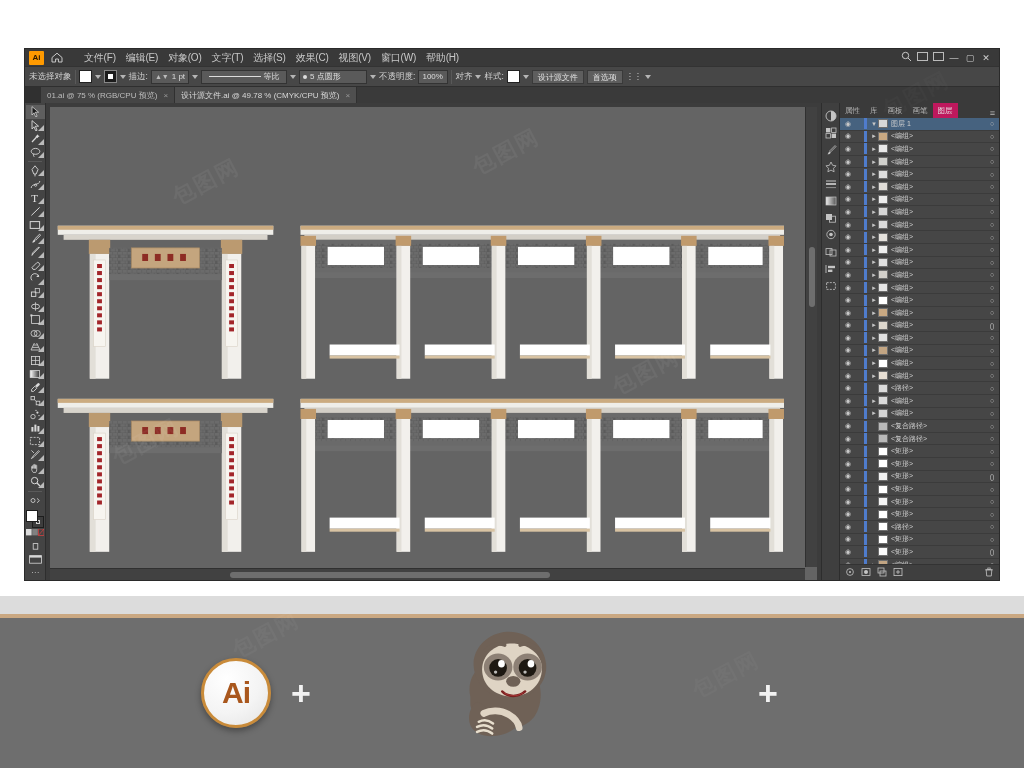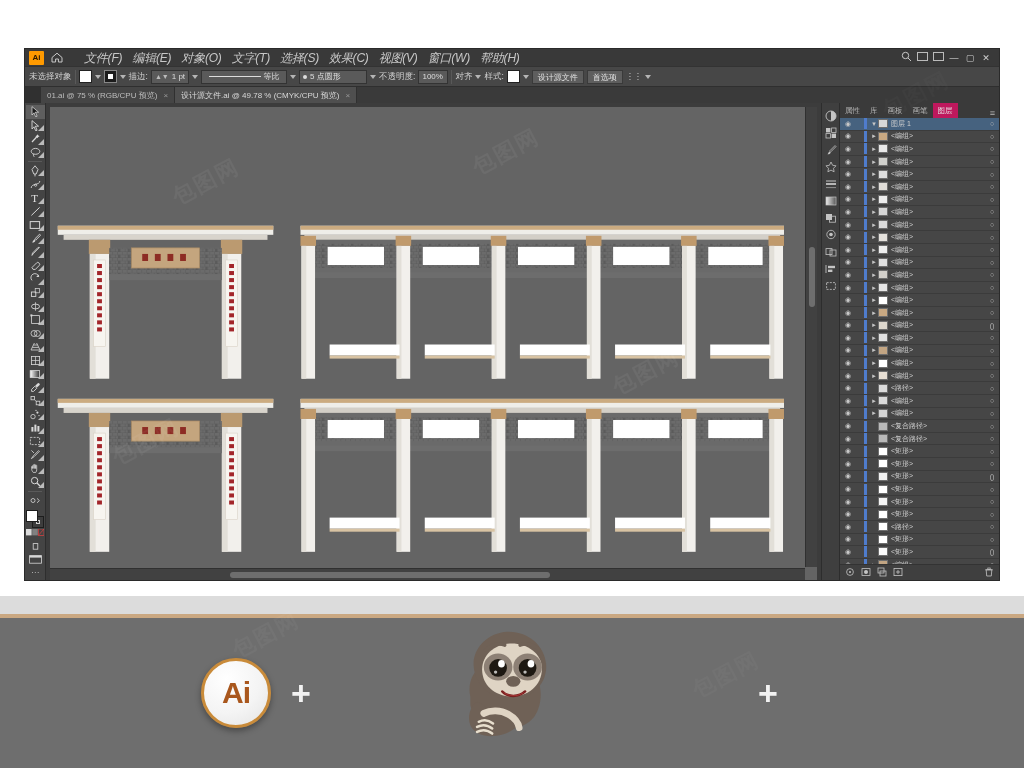--- a/index.html
+++ b/index.html
@@ -30,22 +30,22 @@
     padding: 0 2px; flex: none; border-bottom: 1px solid #333;
   }
   .ai-logo {
     width: 15px; height: 14px; background: #ff9a00; color: #2d1a00;
     font-size: 8px; font-weight: bold; line-height: 14px; text-align: center;
     margin: 0 5px 0 2px; border-radius: 1px;
   }
   .home-icon { width: 16px; height: 14px; margin-right: 14px; position: relative; }
   .home-icon svg { display:block; margin: 1px auto; }
   .menu-item {
-    color: #c8c8c8; font-size: 12px; padding: 1px 5px; white-space: nowrap;
-    line-height: 14px; letter-spacing: -0.2px; font-style: italic;
+    color: #c8c8c8; font-size: 10px; padding: 1px 5px; white-space: nowrap;
+    line-height: 14px; letter-spacing: -0.2px;
   }
   .menubar-spacer { flex: 1; }
   .win-controls { display: flex; align-items: center; gap: 2px; padding-right: 4px; }
   .win-btn { width: 14px; height: 14px; color: #cfcfcf; font-size: 9px; text-align: center; line-height: 14px; }
   .icon-sq { width: 11px; height: 9px; border: 1px solid #bbb; display:inline-block; }
 
   
   .controlbar {
     height: 20px; background: #474747; display: flex; align-items: center;
     gap: 3px; padding: 0 4px; flex: none; border-bottom: 1px solid #2f2f2f;

